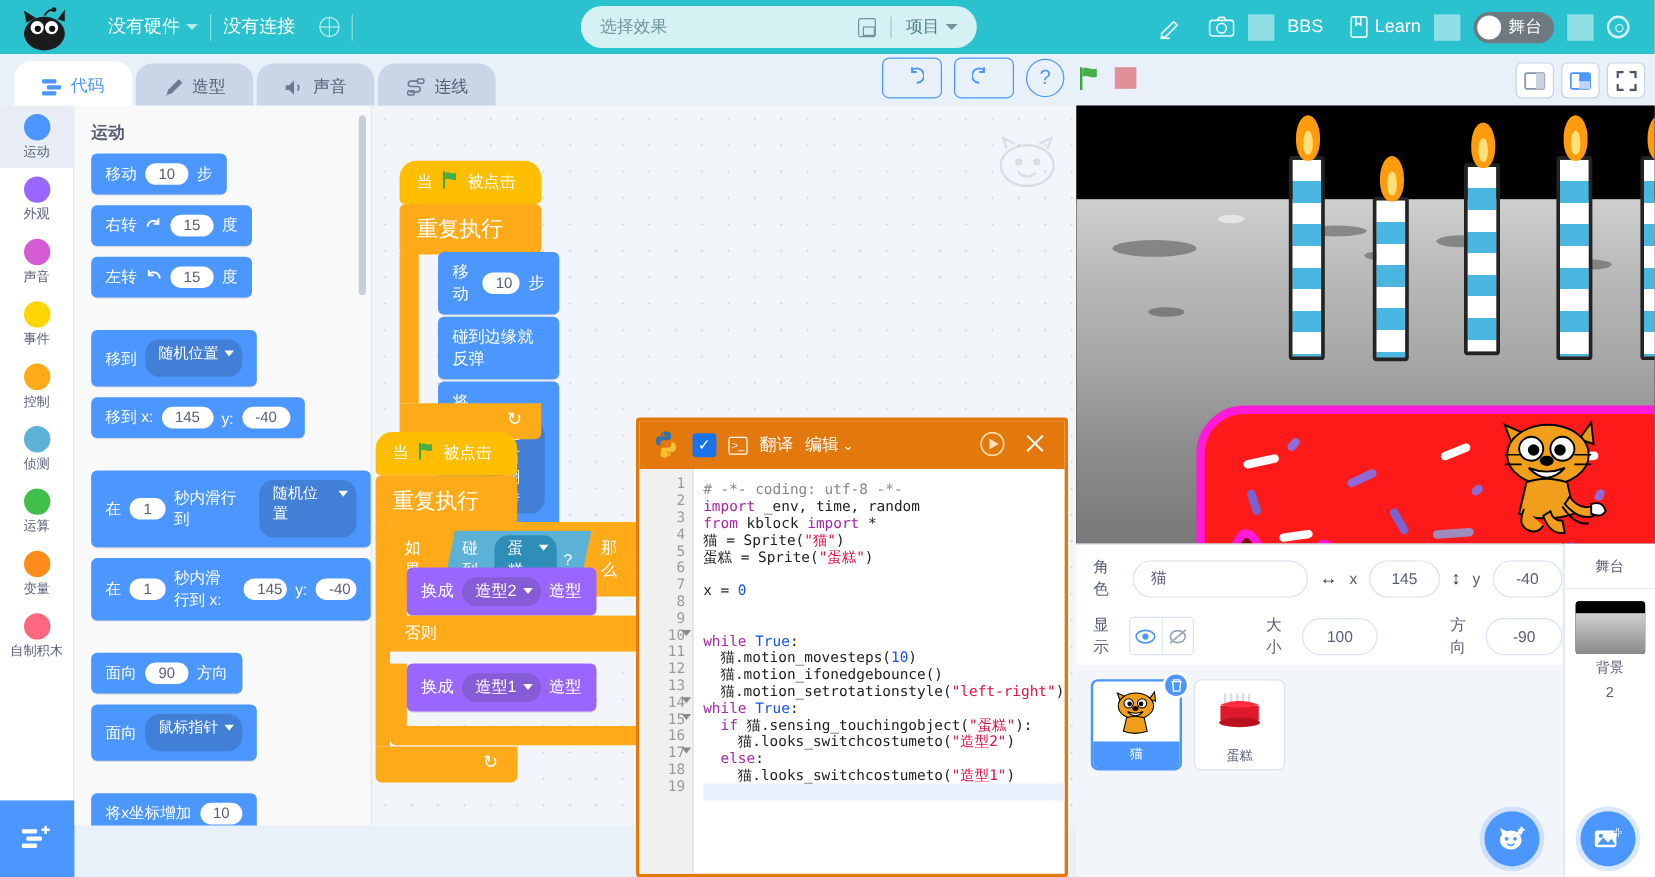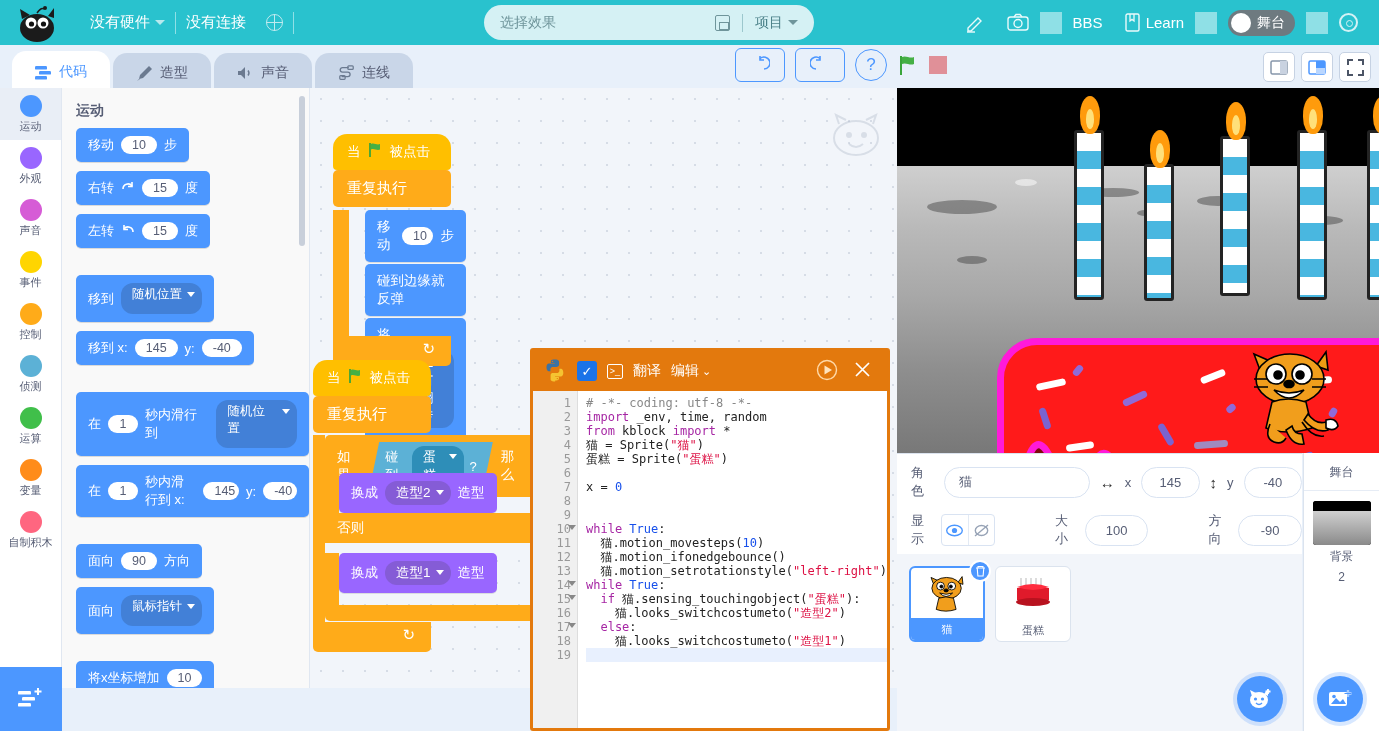--- a/index.html
+++ b/index.html
@@ -83,21 +83,21 @@
   .drop { background:#4280d7; color:#fff; border-radius:12px; padding:3px 20px 11px 11px; font-size:12.5px; position:relative;}
   .drop:after{content:"";position:absolute;right:7px;top:9px;border-left:4px solid transparent;border-right:4px solid transparent;border-top:5px solid #fff;}
   .scrollbar { position:absolute; right:4px; top:8px; width:6px; height:150px; background:#c8cfda; border-radius:3px; }
 
   
   .workspace { position:absolute; left:310px; top:88px; width:587px; height:600px; background:#f2f5fa;
      background-image: radial-gradient(#d6dce6 1px, transparent 1px); background-size:22px 22px; overflow:hidden;}
   .wblk { position:absolute; color:#fff; font-size:13.5px; }
   .hat { background:#ffbf00; border-radius:14px 14px 4px 4px; padding:8px 16px 9px 14px; display:flex;align-items:center;gap:6px; }
   .cwrap { background:#ffab19; border-radius:5px; }
-  .crow { padding:9px 14px; font-size:15px; }
+  .crow { padding:9px 14px; font-size:18px; }
   .cbody { margin-left:16px; }
   .stk { background:#4c97ff; border-radius:5px; padding:8px 12px; display:inline-flex;align-items:center;gap:7px; margin-bottom:2px; box-shadow:0 1px 0 rgba(0,0,0,.1); }
   .stk.looks { background:#9966ff; }
   .drop-d { background:#4280d7; border-radius:12px; padding:3px 20px 3px 11px; position:relative; }
   .drop-d:after{content:"";position:absolute;right:7px;top:9px;border-left:4px solid transparent;border-right:4px solid transparent;border-top:5px solid #fff;}
   .drop-l { background:#855cd6; border-radius:12px; padding:3px 20px 3px 11px; position:relative;}
   .drop-l:after{content:"";position:absolute;right:7px;top:9px;border-left:4px solid transparent;border-right:4px solid transparent;border-top:5px solid #fff;}
   .drop-s { background:#2e8eb8; border-radius:12px; padding:2px 20px 2px 11px; position:relative;}
   .drop-s:after{content:"";position:absolute;right:7px;top:8px;border-left:4px solid transparent;border-right:4px solid transparent;border-top:5px solid #fff;}
   .hexpred { background:#5cb1d6; display:inline-flex;align-items:center;gap:6px; padding:4px 16px; font-size:13px;
@@ -106,21 +106,21 @@
 
   
   .pyeditor { position:absolute; left:530px; top:348px; width:360px; height:383px; background:#fff; border:3px solid #e3790d; border-radius:3px; }
   .pyhead { height:40px; background:#e3790d; display:flex; align-items:center; padding:0 10px; gap:10px; color:#fff; font-size:14px; }
   .pycheck { width:20px;height:20px;background:#1a73e8; border-radius:3px; display:flex;align-items:center;justify-content:center; color:#fff; font-size:13px;}
   .pyt-icon { width:16px;height:15px;border:1.4px solid #fff; border-radius:2px; font-size:9px; display:flex;align-items:center;justify-content:center;}
   .pybody { position:absolute; left:0; top:40px; right:0; bottom:0; background:#fff; display:flex; font-family:"DejaVu Sans Mono","Liberation Mono",monospace; font-size:12px; }
   .gutter { width:48px; background:#f0f0f0; color:#999; text-align:right; padding:5px 6px 0 0; border-right:1px solid #ddd; }
   .gutter div { height:14px; line-height:14px; position:relative; }
   .fold { position:absolute; right:-5px; top:3px; width:0;height:0;border-left:4px solid transparent;border-right:4px solid transparent;border-top:5px solid #888; }
-  .code { flex:1; padding:5px 0 0 8px; color:#222; white-space:pre; }
+  .code { flex:1; padding:10px 0 0 8px; color:#222; white-space:pre; }
   .code div { height:14px; line-height:14px; }
   .k { color:#a626a4; } .s { color:#d14; } .n { color:#1750eb; } .c { color:#888; } .id { color:#222; }
   .codeline-hl { background:#e8f0fe; height:14px; }
 
   
   .stage { position:absolute; left:897px; top:88px; width:482px; height:365px; overflow:hidden; background:#000; }
   .moon-sky { position:absolute; left:0; top:0; width:482px; height:80px; background:#000; }
   .moon-ground { position:absolute; left:0; top:78px; width:482px; height:287px;
     background:linear-gradient(180deg,#cfcfcf 0%,#b9b9b9 22%,#a8a8a8 45%,#8f8f8f 70%,#787878 100%); }
   .crater { position:absolute; border-radius:50%; background:rgba(60,60,60,.45); }

